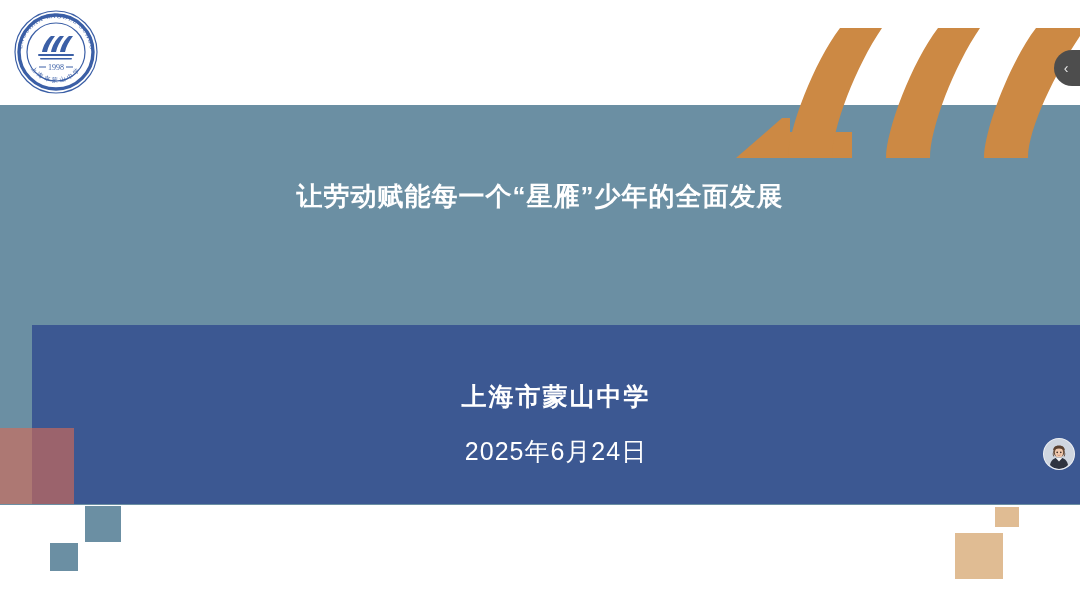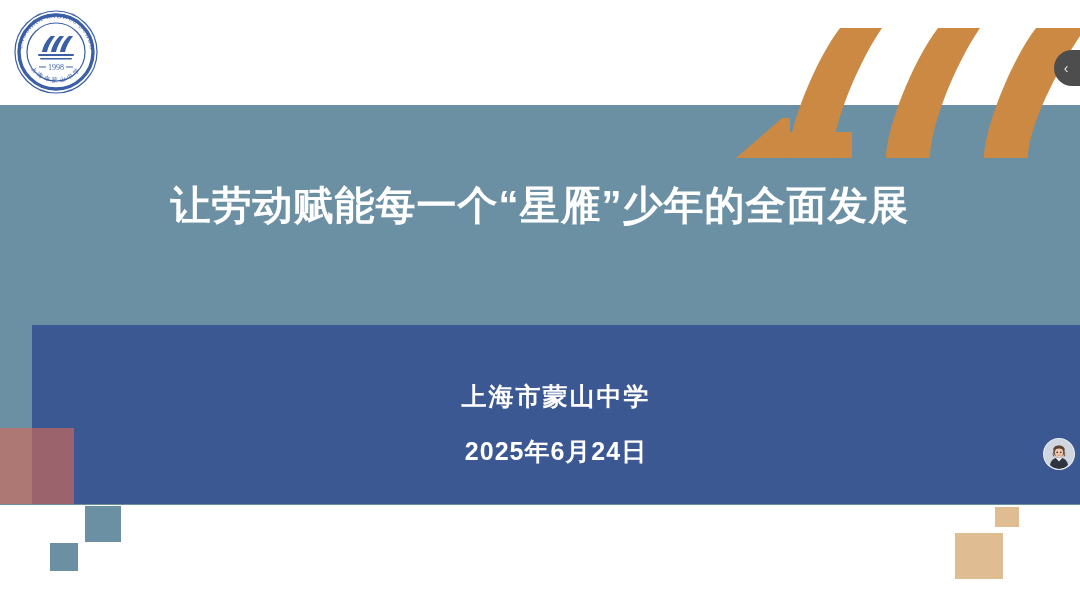--- a/index.html
+++ b/index.html
@@ -67,21 +67,21 @@
   .title-block {
     position: absolute;
     left: 0;
     top: 180px;
     width: 1080px;
     z-index: 25;
     text-align: center;
     color: #ffffff;
   }
   .main-title {
-    font-size: 40px;
+    font-size: 26px;
     font-weight: bold;
     letter-spacing: 1px;
     line-height: 1.25;
     margin: 0;
     white-space: nowrap;
   }
   .sub-title {
     font-size: 31px;
     font-weight: bold;
     letter-spacing: 1px;
@@ -101,21 +101,21 @@
     color: #ffffff;
   }
   .org-name {
     font-size: 25px;
     font-weight: bold;
     letter-spacing: 2px;
     margin: 0;
   }
   .org-date {
     font-size: 25px;
-    font-weight: bold;
+    font-weight: normal;
     letter-spacing: 1px;
     margin: 22px 0 0 0;
   }
 
   
   .deco { position: absolute; }
   .deco-salmon {
     left: 0px; top: 428px;
     width: 74px; height: 76px;
     background: rgba(214, 106, 86, 0.62);

